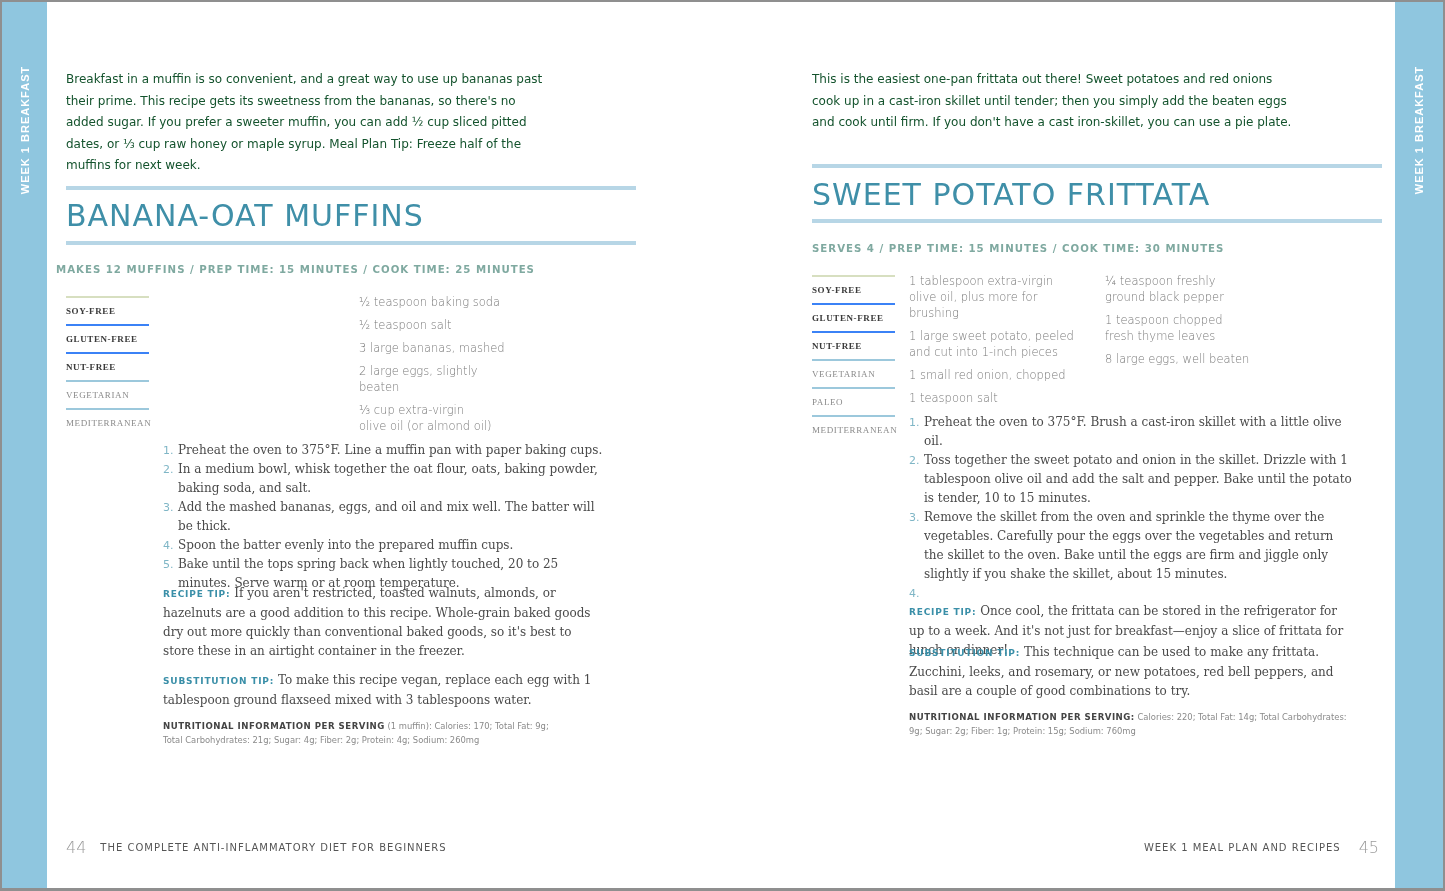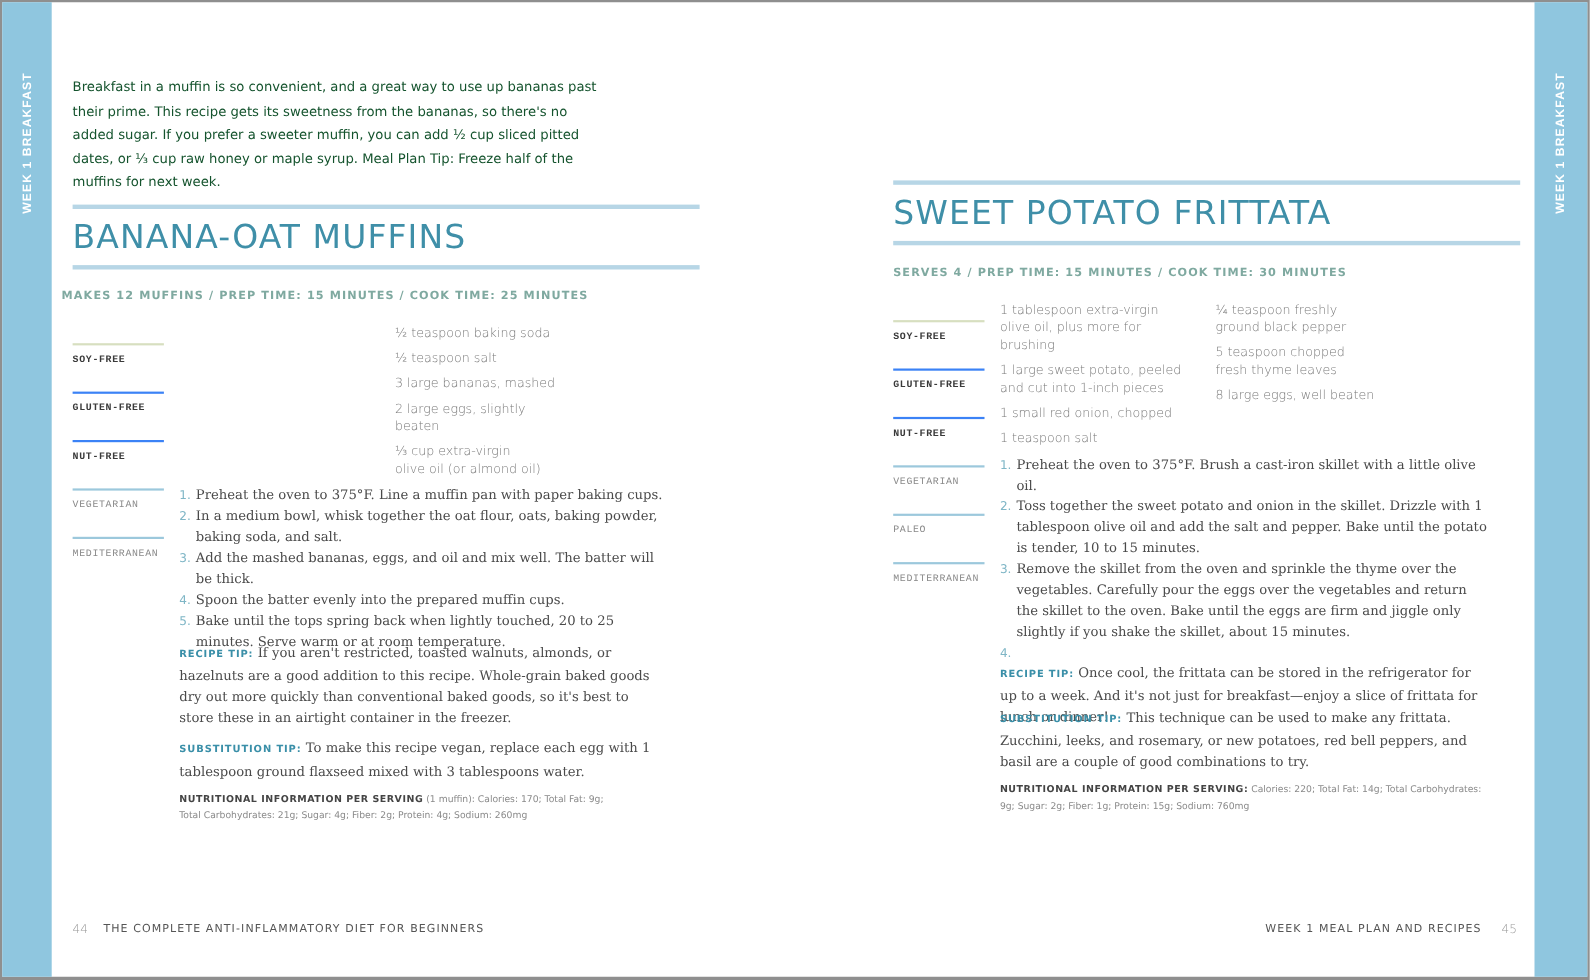--- a/index.html
+++ b/index.html
@@ -33,22 +33,22 @@
     position: absolute; font-family: "DejaVu Sans", sans-serif; font-size: 30px;
     color: #3f8fa8; letter-spacing: 1px; font-weight: normal; white-space: nowrap;
   }
   .meta {
     position: absolute; font-family: "DejaVu Sans", sans-serif; font-size: 10.2px;
     color: #7fa9a0; letter-spacing: 1px; font-weight: bold; white-space: nowrap;
   }
   .tags { position: absolute; width: 83px; }
   .tag {
     height: 28px; display: flex; align-items: center;
-    font-family: Liberation Mono, monospace; font-size: 9px; letter-spacing: 0.6px;
-    border-top: 2px solid #3b82f6; color: #333; margin-top: 16px;
+    font-family: Liberation Serif, serif; font-size: 9px; letter-spacing: 0.6px;
+    border-top: 2px solid #3b82f6; color: #333;
   }
   .tag.on { font-weight: bold; color: #3a3a3a; }
   .tag.off { color: #8a8a8a; font-weight: normal; border-top-color: #9cc8dc; }
   .tag.first { border-top-color: #d7dfc0; }
 
   .ingr-col { position: absolute; width: 180px; }
   .ingr {
     font-family: "DejaVu Sans", sans-serif; font-size: 11.5px; line-height: 16px;
     color: #7a7a7a; margin-bottom: 7px; font-weight: 300;
   }
@@ -71,21 +71,21 @@
   }
   .nutri {
     position: absolute; font-family: "DejaVu Sans", sans-serif; font-size: 8.4px;
     line-height: 14px; color: #8a8a8a;
   }
   .nutri-label { font-weight: bold; color: #444; letter-spacing: 0.5px; font-size: 8.6px; }
   .footer {
     position: absolute; top: 836px; display: flex; align-items: center;
     font-family: "DejaVu Sans", sans-serif; white-space: nowrap;
   }
-  .page-num { font-size: 11px; color: #9a9a9a; font-weight: 300; }
+  .page-num { font-size: 16px; color: #9a9a9a; font-weight: 300; }
   .running-head { font-size: 10px; color: #555; letter-spacing: 1px; }
 </style>
 </head>
 <body>
 
 <div class="spread">
 
   <div class="tab left">
     <span class="tab-text">WEEK 1  BREAKFAST</span>
   </div>
@@ -136,20 +136,21 @@
       <span>(1 muffin): Calories: 170; Total Fat: 9g; Total Carbohydrates: 21g; Sugar: 4g; Fiber: 2g; Protein: 4g; Sodium: 260mg</span>
     </p>
 
     <div class="footer" style="left:19px;">
       <span class="page-num">44</span>
       <span class="running-head" style="margin-left:14px;">THE COMPLETE ANTI-INFLAMMATORY DIET FOR BEGINNERS</span>
     </div>
   </div>
 
   <div class="page right">
+    <p class="intro" style="left:85px; top:67px; width:480px;">This is the easiest one-pan frittata out there! Sweet potatoes and red onions cook up in a cast-iron skillet until tender; then you simply add the beaten eggs and cook until firm. If you don't have a cast iron-skillet, you can use a pie plate.</p>
 
     <div class="rule" style="left:85px; top:162px; width:570px;"></div>
     <h1 class="title" style="left:85px; top:175px;">SWEET POTATO FRITTATA</h1>
     <div class="rule" style="left:85px; top:217px; width:570px;"></div>
 
     <div class="meta" style="left:85px; top:241px;">SERVES 4 / PREP TIME: 15 MINUTES / COOK TIME: 30 MINUTES</div>
 
     <div class="tags" style="left:85px; top:273px;">
       <div class="tag on first">SOY-FREE</div>
       <div class="tag on">GLUTEN-FREE</div>
@@ -160,21 +161,21 @@
     </div>
 
     <div class="ingr-col" style="left:182px; top:271px; width:175px;">
       <div class="ingr">1 tablespoon extra-virgin olive oil, plus more for brushing</div>
       <div class="ingr">1 large sweet potato, peeled and cut into 1-inch pieces</div>
       <div class="ingr">1 small red onion, chopped</div>
       <div class="ingr">1 teaspoon salt</div>
     </div>
     <div class="ingr-col" style="left:378px; top:271px; width:140px;">
       <div class="ingr">¼ teaspoon freshly ground black pepper</div>
-      <div class="ingr">5 teaspoon chopped fresh thyme leaves</div>
+      <div class="ingr">1 teaspoon chopped fresh thyme leaves</div>
       <div class="ingr" style="width:160px;">8 large eggs, well beaten</div>
     </div>
 
     <ol class="steps" style="left:182px; top:411px; width:445px;">
       <li class="step"><span class="step-num">1.</span><span>Preheat the oven to 375°F. Brush a cast-iron skillet with a little olive oil.</span></li>
       <li class="step"><span class="step-num">2.</span><span>Toss together the sweet potato and onion in the skillet. Drizzle with 1 tablespoon olive oil and add the salt and pepper. Bake until the potato is tender, 10 to 15 minutes.</span></li>
       <li class="step"><span class="step-num">3.</span><span>Remove the skillet from the oven and sprinkle the thyme over the vegetables. Carefully pour the eggs over the vegetables and return the skillet to the oven. Bake until the eggs are firm and jiggle only slightly if you shake the skillet, about 15 minutes.</span></li>
       <li class="step"><span class="step-num">4.</span></li>
     </ol>
 

